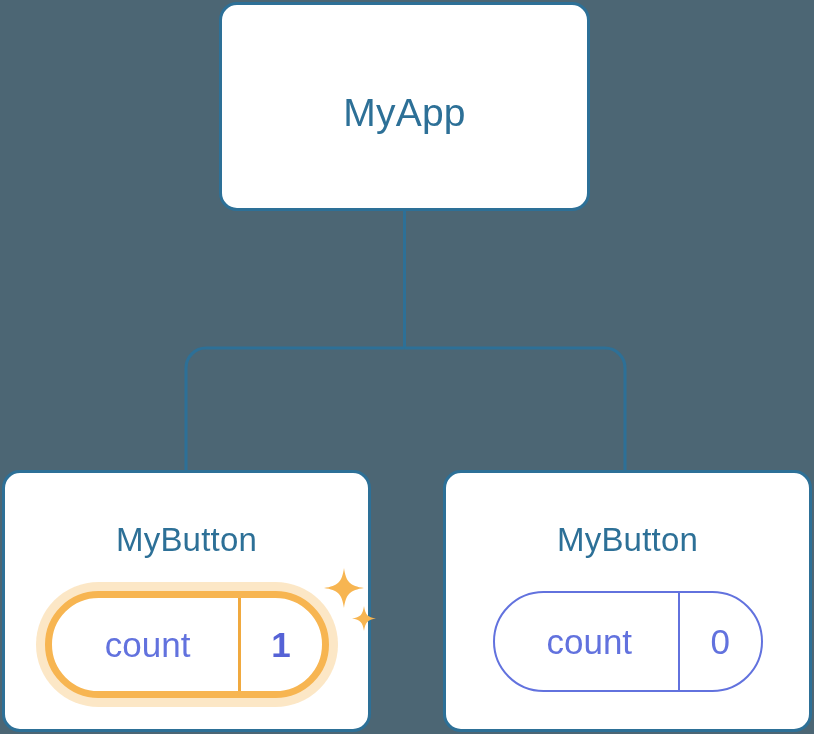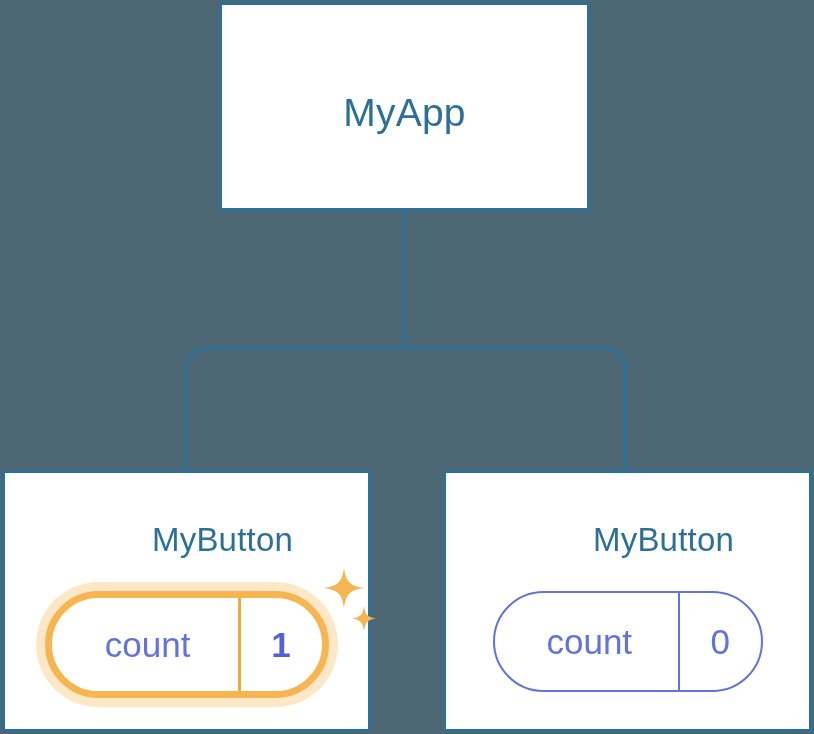--- a/index.html
+++ b/index.html
@@ -28,21 +28,21 @@
     width: 814px;
     height: 734px;
     pointer-events: none;
   }
 
   
   .node-card {
     position: absolute;
     background: #ffffff;
     border: 3px solid #2d7097;
-    border-radius: 3px;
+    border-radius: 18px;
     box-sizing: border-box;
   }
   #node-root {
     left: 219px;
     top: 2px;
     width: 371px;
     height: 209px;
   }
   #node-child-left {
     left: 2px;
@@ -70,21 +70,20 @@
   #node-root .node-title {
     top: 86px;
     font-size: 39px;
     line-height: 44px;
   }
   #node-child-left .node-title,
   #node-child-right .node-title {
     top: 48px;
     font-size: 33px;
     line-height: 38px;
-    padding-left: 36px;
   }
 
   
   .state-pill-wrap {
     position: absolute;
     top: 108px;
     left: 0;
     width: 100%;
     height: 120px;
   }

